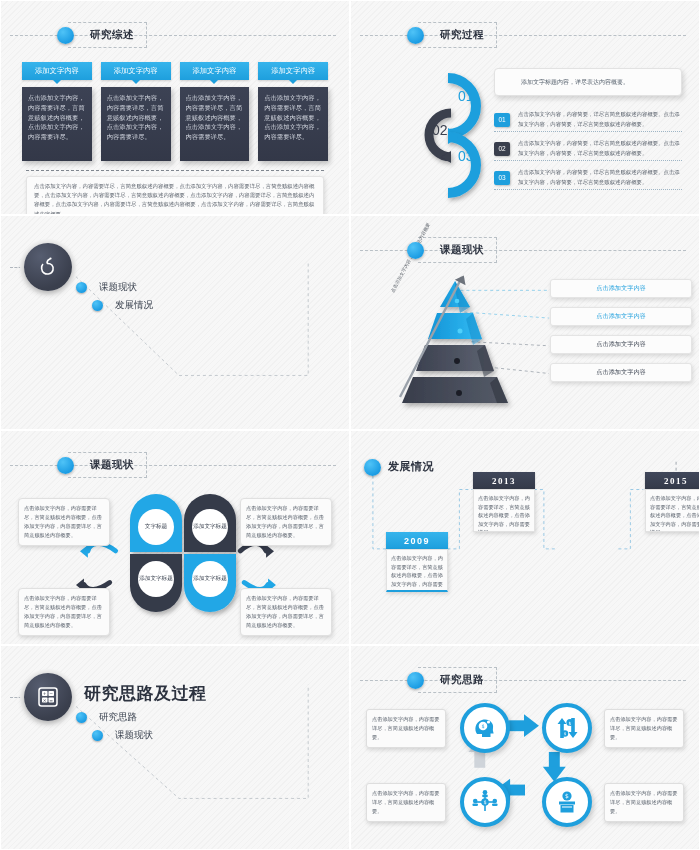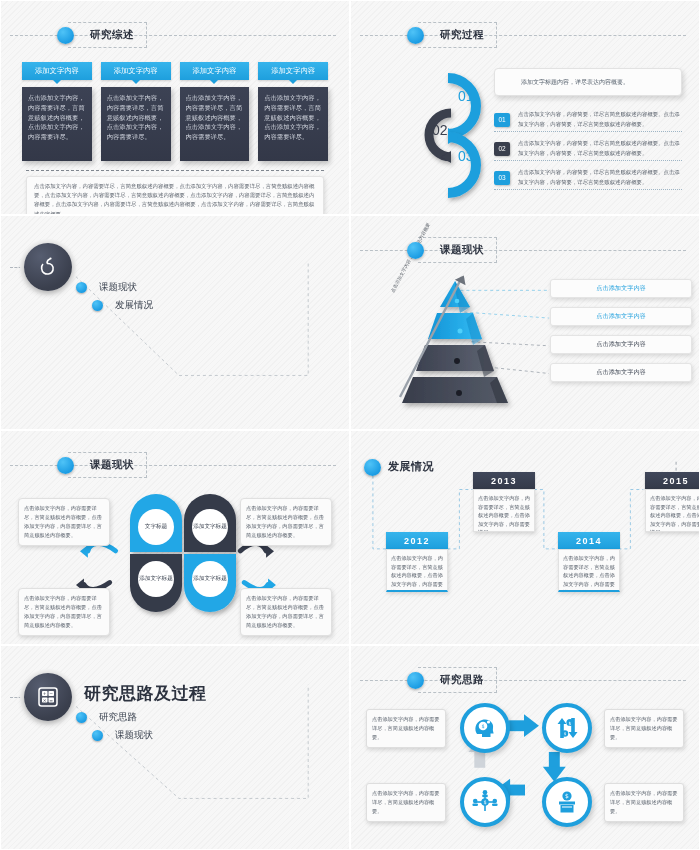--- a/index.html
+++ b/index.html
@@ -173,21 +173,21 @@
     box-shadow: 0 1px 2px rgba(0,0,0,0.2);
   }
   .tcard .tb {
     height: 43px; background: #fbfbfb; border: 1px solid #e1e1e1;
     box-shadow: 1px 2px 4px rgba(0,0,0,0.14);
     padding: 4px 4px; font-size: 5.2px; line-height: 1.65; color: #565e69;
     overflow: hidden;
   }
   .tcard.blue .yr { background: linear-gradient(#36b4ec,#1e9fdd); }
   .tcard.blue .tb { border-bottom: 2px solid #1e9fdd; }
-  .tcard.dark .yr { background: linear-gradient(#40475a,#343a49); }
+  .tcard.dark .yr { background: linear-gradient(#40475a,#343a49); font-family: Liberation Serif, serif; }
 
   
   .cyc { position: absolute; left: 0; top: 0; width: 100%; height: 100%; }
   .cnode {
     position: absolute; width: 50px; height: 50px; border-radius: 50%;
     background: #ffffff; border: 4px solid #1e9fdd;
     box-shadow: 2px 3px 5px rgba(0,0,0,0.18);
     display: flex; align-items: center; justify-content: center;
   }
   .cbox {
@@ -459,29 +459,25 @@
 
       <svg class="tl" viewBox="0 0 332 197" preserveAspectRatio="none">
         <path d="M 13 24 L 13 110 L 26 110" fill="none" stroke="#8fc4e2" stroke-width="0.9" stroke-dasharray="3,3"></path>
         <path d="M 88 110 L 100 110 L 100 50 L 113 50" fill="none" stroke="#8fc4e2" stroke-width="0.9" stroke-dasharray="3,3"></path>
         <path d="M 175 50 L 185 50 L 185 110 L 198 110" fill="none" stroke="#8fc4e2" stroke-width="0.9" stroke-dasharray="3,3"></path>
         <path d="M 260 110 L 272 110 L 272 50 L 285 50" fill="none" stroke="#8fc4e2" stroke-width="0.9" stroke-dasharray="3,3"></path>
         <path d="M 318 22 L 318 72 L 306 72" fill="none" stroke="#9aa1aa" stroke-width="0.9" stroke-dasharray="3,3"></path>
       </svg>
 
       <div class="tcard blue" style="left:26px; top:92px;">
-        <div class="yr">2012</div>
+        <div class="yr">2009</div>
         <div class="tb">点击添加文字内容，内容需要详尽，言简意赅叙述内容概要，点击添加文字内容，内容需要详尽。</div>
       </div>
       <div class="tcard dark" style="left:113px; top:32px;">
         <div class="yr">2013</div>
-        <div class="tb">点击添加文字内容，内容需要详尽，言简意赅叙述内容概要，点击添加文字内容，内容需要详尽。</div>
-      </div>
-      <div class="tcard blue" style="left:198px; top:92px;">
-        <div class="yr">2014</div>
         <div class="tb">点击添加文字内容，内容需要详尽，言简意赅叙述内容概要，点击添加文字内容，内容需要详尽。</div>
       </div>
       <div class="tcard dark" style="left:285px; top:32px;">
         <div class="yr">2015</div>
         <div class="tb">点击添加文字内容，内容需要详尽，言简意赅叙述内容概要，点击添加文字内容，内容需要详尽。</div>
       </div>
     </div>
   </div>
 
   <div class="slide">

